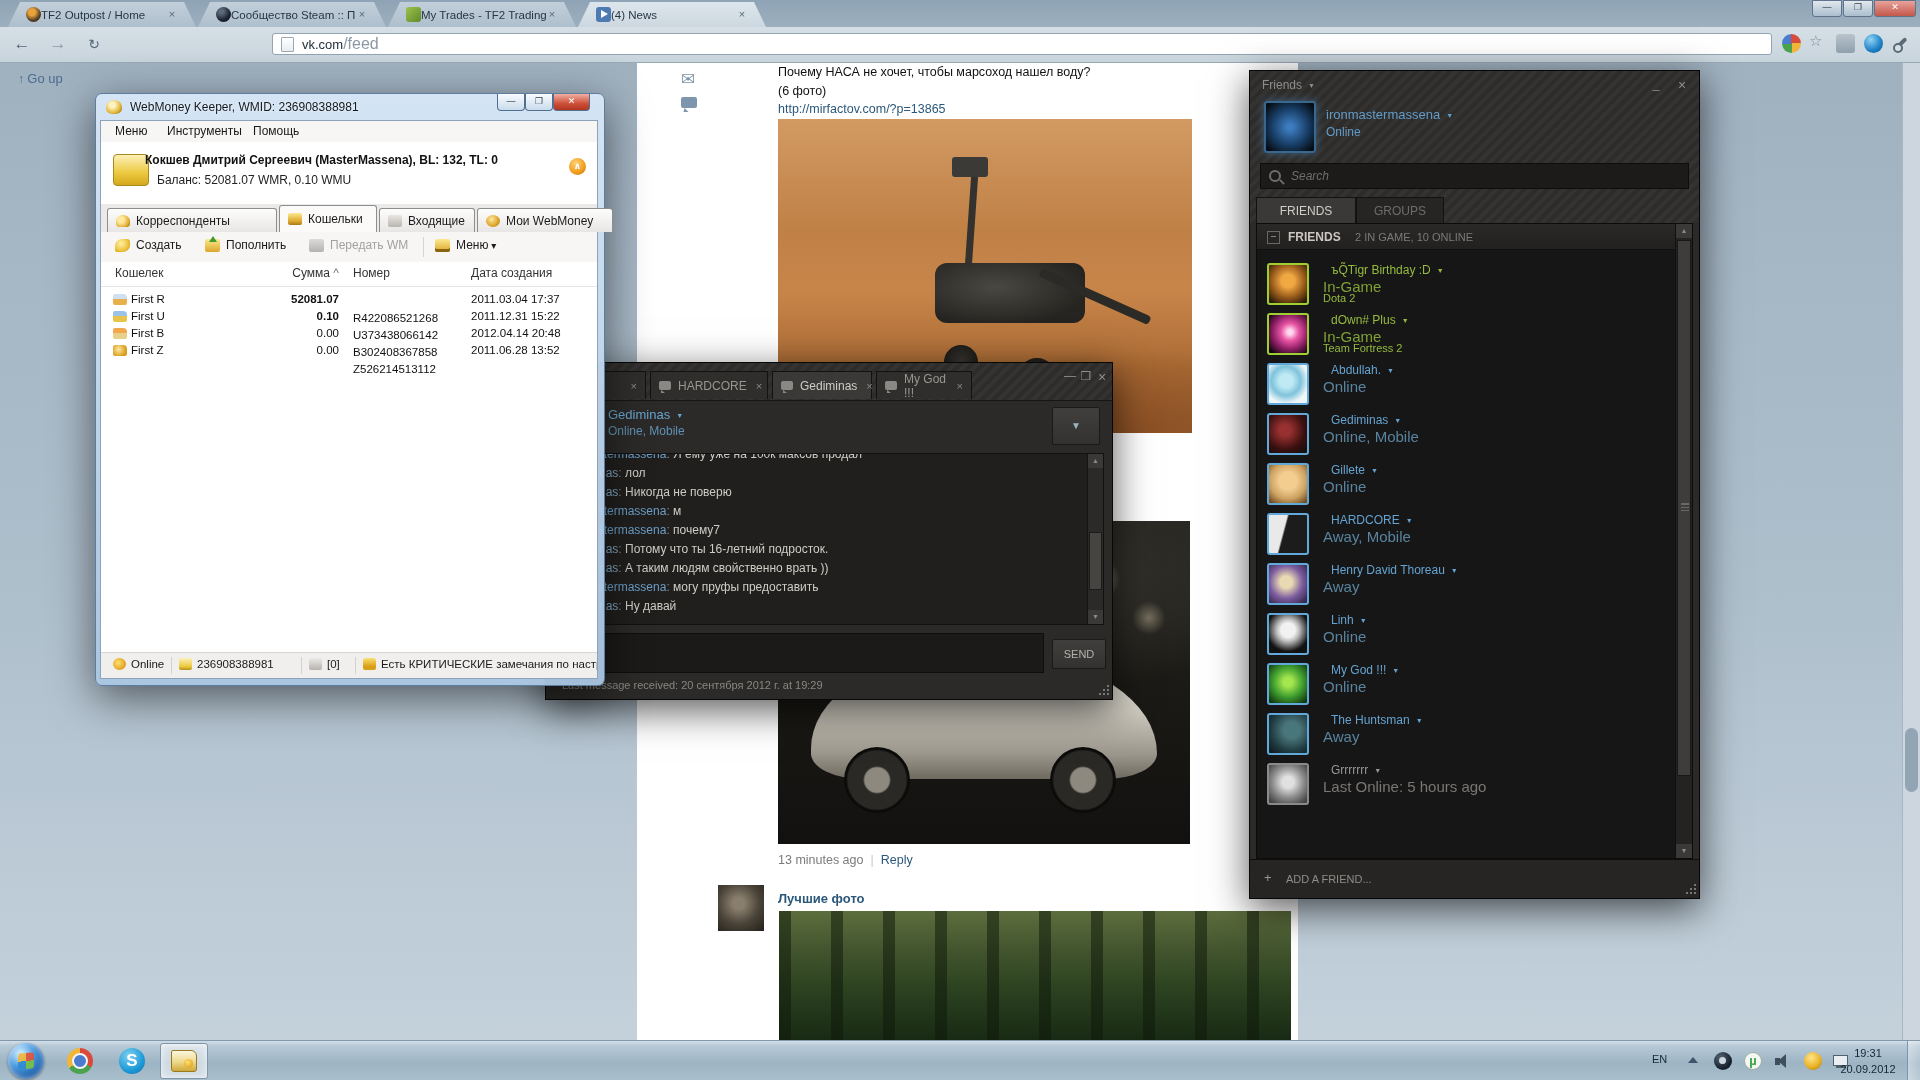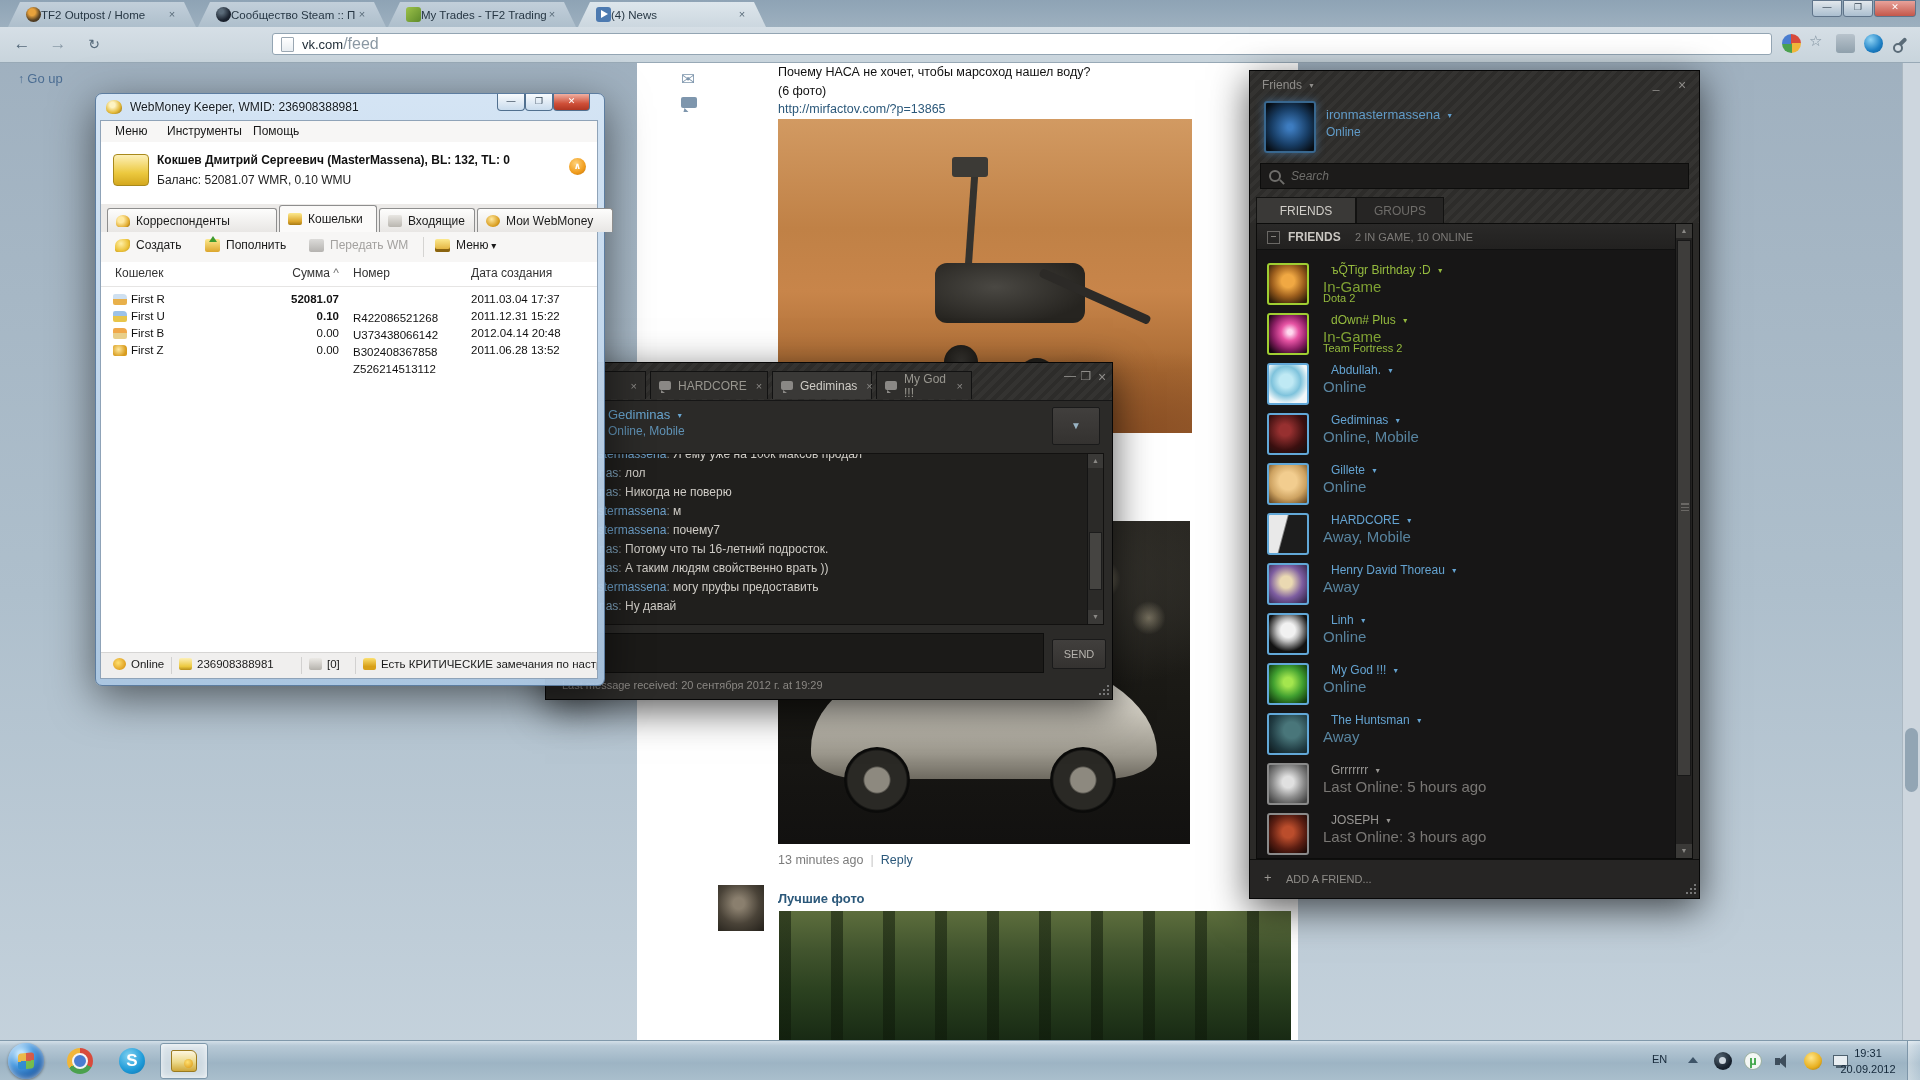--- a/index.html
+++ b/index.html
@@ -220,21 +220,21 @@
   #wmclose{left:457px;width:37px;background:linear-gradient(180deg,#f0b0a2,#cf4f38 60%,#b03622);color:#fff;}
   #wmclose::before{content:"✕";}
   #wmcontent{position:absolute;left:4px;top:26px;width:498px;height:559px;background:#f0efee;
     border:1px solid #8fa3b8;box-sizing:border-box;}
   #wmmenu{position:absolute;left:0;top:0;width:100%;height:21px;background:#f7f6f5;border-bottom:1px solid #e2e1e0;font-size:12px;color:#1a1a1a;}
   .wmmenuitem{position:absolute;top:3px;}
   #wmmi-0{left:14px;} #wmmi-1{left:66px;} #wmmi-2{left:152px;}
   #wminfo{position:absolute;left:0;top:21px;width:100%;height:62px;background:#fff;border-bottom:1px solid #dcdbda;}
   #wmcard{position:absolute;left:12px;top:12px;width:34px;height:30px;border-radius:4px;border:1px solid #a8891c;
     background:linear-gradient(180deg,#fdf0b8,#ecc93f 60%,#d4a81e);}
-  #wmuser{position:absolute;left:56px;top:11px;font-size:12px;font-weight:bold;color:#111;}
+  #wmuser{position:absolute;left:44px;top:11px;font-size:12px;font-weight:bold;color:#111;}
   #wmbalance{position:absolute;left:56px;top:31px;font-size:12px;color:#222;}
   #wmuparrow{position:absolute;left:468px;top:16px;width:17px;height:17px;border-radius:50%;
     background:radial-gradient(circle at 40% 32%,#ffd27a,#f09c1c 60%,#b86a08);color:#fff;font-size:9px;text-align:center;line-height:16px;}
   #wmuparrow::before{content:"∧";font-weight:bold;}
   #wmtabstrip{position:absolute;left:0;top:83px;width:100%;height:28px;background:#eceae8;border-bottom:1px solid #9a9a9a;}
   .wmtab{position:absolute;top:4px;height:24px;background:linear-gradient(180deg,#fdfdfc,#e8e6e4);
     border:1px solid #8e8e8e;border-bottom:none;border-radius:3px 3px 0 0;
     display:flex;align-items:center;padding:0 8px;box-sizing:border-box;font-size:12px;color:#1a1a1a;}
   .wmtab.active{top:1px;height:27px;background:#fbfaf9;z-index:2;}
   #wmtab-0{left:6px;width:170px;} #wmtab-1{left:178px;width:98px;} #wmtab-2{left:278px;width:96px;} #wmtab-3{left:376px;width:136px;}
@@ -528,25 +528,20 @@
       <div class="frow" style="top:489px">
         <div class="favatar fav9"></div>
         <div class="fname c-online"><span>The Huntsman</span><span class="dd"></span></div>
         <div class="fstatus c-online2">Away</div>
       </div>
       <div class="frow" style="top:539px">
         <div class="favatar fav10 bg-off"></div>
         <div class="fname c-off"><span>Grrrrrrr</span><span class="dd"></span></div>
         <div class="fstatus c-off2">Last Online: 5 hours ago</div>
       </div>
-      <div class="frow" style="top:589px">
-        <div class="favatar fav11 bg-off"></div>
-        <div class="fname c-off"><span>JOSEPH</span><span class="dd"></span></div>
-        <div class="fstatus c-off2">Last Online: 3 hours ago</div>
-      </div>
 
       <div id="fscroll">
         <span class="sarrow" id="fsa-up"></span>
         <div id="fsthumb"></div>
         <span class="sarrow" id="fsa-dn"></span>
       </div>
     </div>
     <div id="fbottom">
       <span id="fplus"></span>
       <span id="faddlabel">ADD A FRIEND...</span>

